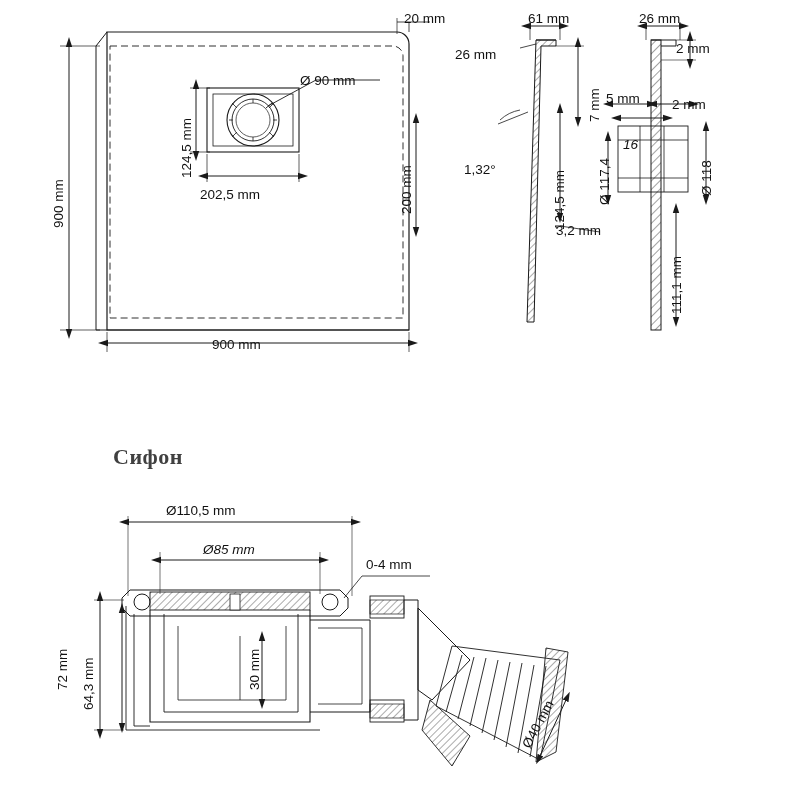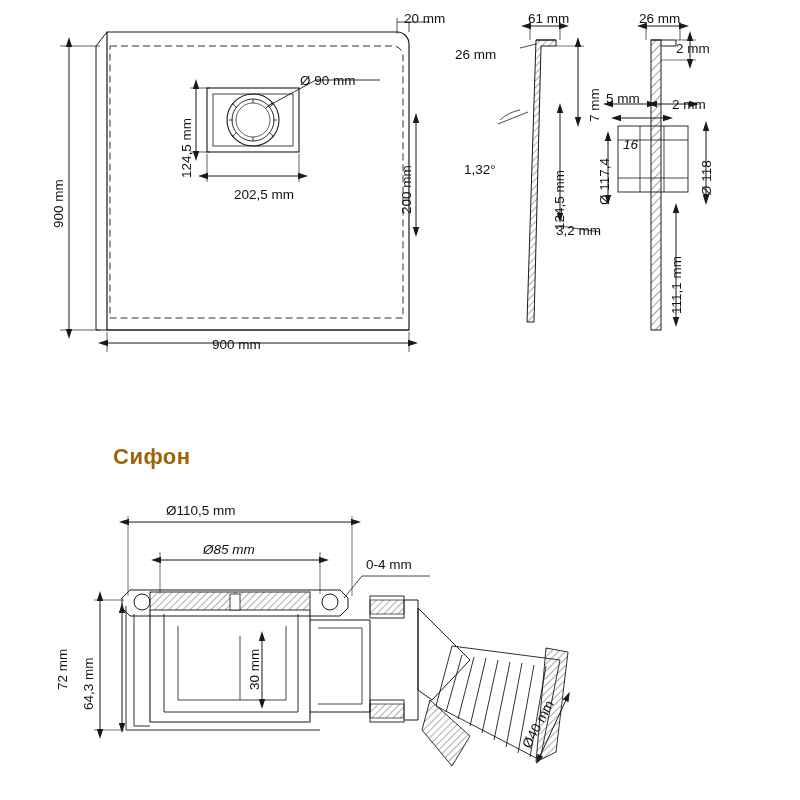--- a/index.html
+++ b/index.html
@@ -18,22 +18,23 @@
     font-size:13.5px;
     color:#111;
     white-space:nowrap;
     line-height:1;
   }
   .rot90{transform-origin:left top;transform:rotate(-90deg);}
   .title{
     position:absolute;
     font-size:22px;
     font-weight:bold;
-    color:#a16207;
+    color:#404040;
     letter-spacing:0.5px;
+    font-family:Liberation Serif, serif;
   }
 </style>
 </head>
 <body>
 
 <div class="stage">
 
   <svg viewBox="0 0 800 800">
     <defs>
       <marker id="arrS" markerWidth="10" markerHeight="8" refX="9" refY="4" orient="auto">
@@ -226,21 +227,21 @@
         <line x1="262" y1="640" x2="262" y2="700" marker-start="url(#arrS)" marker-end="url(#arrE)"></line>
 
         <line x1="540" y1="756" x2="566" y2="700" marker-start="url(#arrS)" marker-end="url(#arrE)"></line>
       </g>
 
     </g>
   </svg>
 
   <div class="lbl" style="left:404px;top:12px;">20 mm</div>
   <div class="lbl" style="left:300px;top:74px;">Ø 90 mm</div>
-  <div class="lbl" style="left:200px;top:188px;margin-left:34px;">202,5 mm</div>
+  <div class="lbl" style="left:200px;top:188px;">202,5 mm</div>
   <div class="lbl rot90" style="left:180px;top:178px;">124,5 mm</div>
   <div class="lbl" style="left:212px;top:338px;">900 mm</div>
   <div class="lbl rot90" style="left:52px;top:228px;">900 mm</div>
   <div class="lbl rot90" style="left:400px;top:214px;">200 mm</div>
 
   <div class="lbl" style="left:528px;top:12px;">61 mm</div>
   <div class="lbl" style="left:455px;top:48px;">26 mm</div>
   <div class="lbl" style="left:464px;top:131px;margin-top:32px;">1,32°</div>
   <div class="lbl rot90" style="left:588px;top:122px;">7 mm</div>
   <div class="lbl rot90" style="left:553px;top:230px;">124,5 mm</div>

